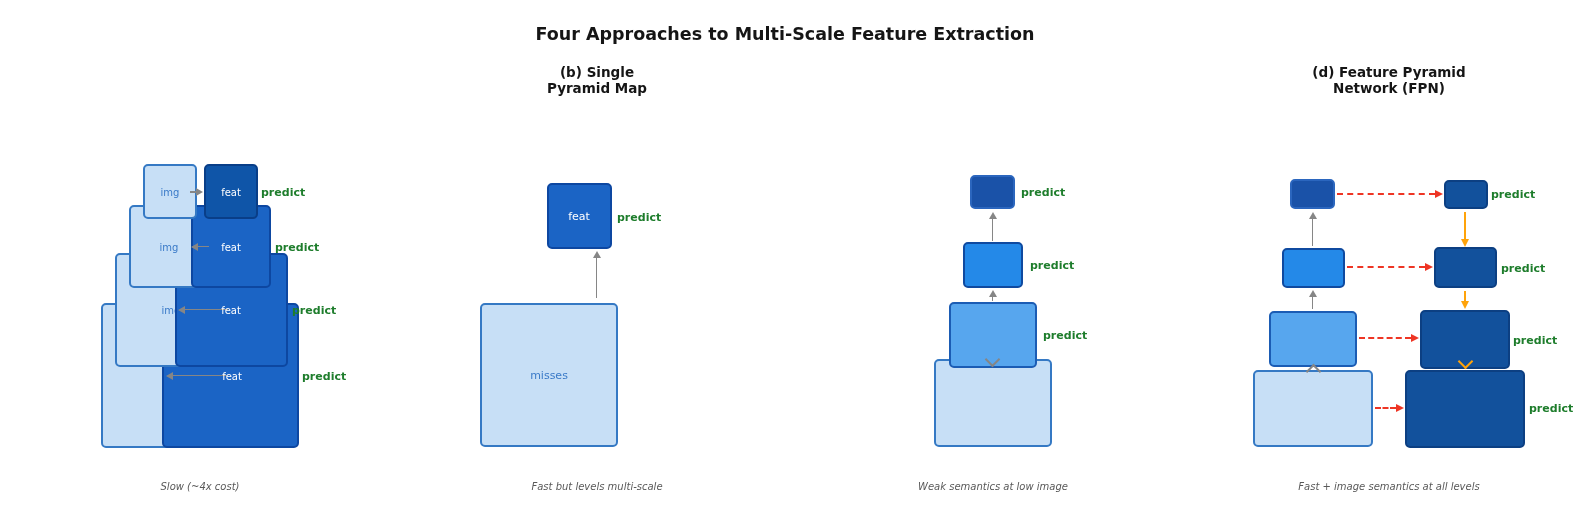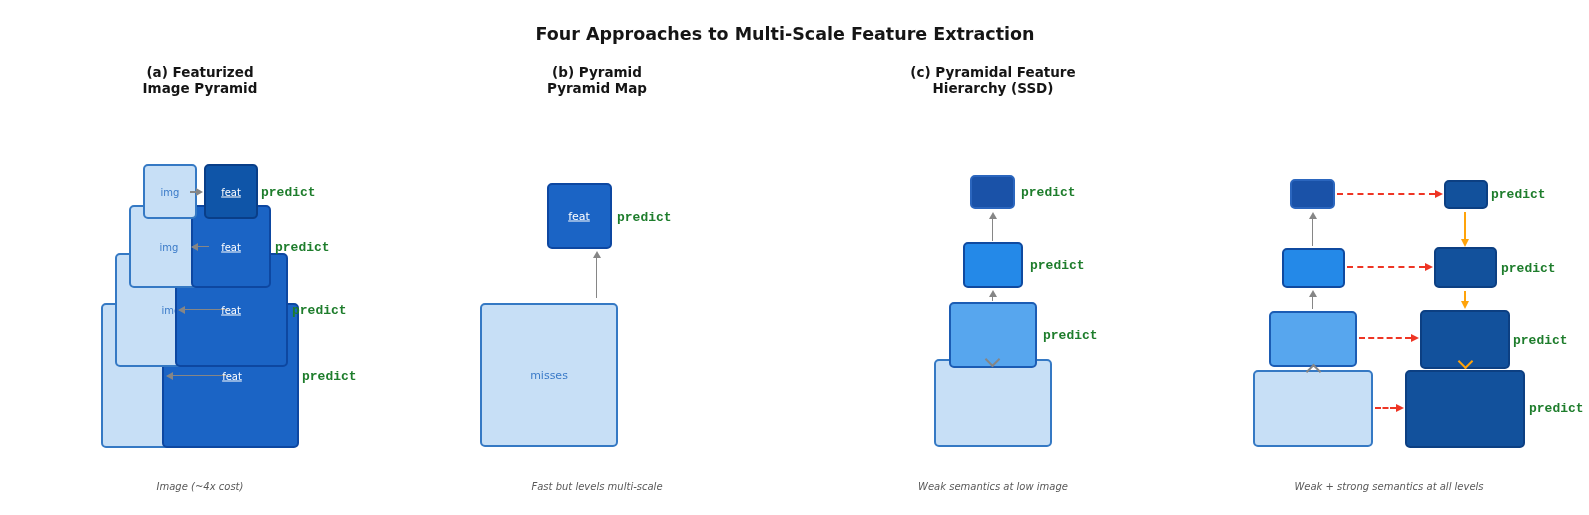--- a/index.html
+++ b/index.html
@@ -26,24 +26,24 @@
   .navy    { background:#1a52a8; border-color:#2b66be; }
   .royal   { background:#1b64c5; border-color:#0d47a1; }
   .navy2   { background:#0f55a8; border-color:#093e88; }
   .darkout { background:#12519c; border-color:#0c3f82; }
   .blabel {
     position:absolute; transform:translate(-50%,-50%);
     font-size:10px; white-space:nowrap;
   }
   .lg { font-size:11px; }
   .imgtext { color:#3a7ac8; }
-  .feattext { color:#ffffff;text-decoration:underline; }
+  .feattext { color:#ffffff; }
   .predict {
     position:absolute; transform:translateY(-50%);
-    font-size:13px; font-weight:bold; color:#1e7d2c; white-space:nowrap;font-family:Liberation Mono, monospace;
+    font-size:11px; font-weight:bold; color:#1e7d2c; white-space:nowrap;
   }
   .hline { position:absolute; height:1.6px; background:#868686; }
   .vline { position:absolute; width:1.6px; background:#868686; }
   .oline { position:absolute; width:2.4px; background:#ffa30a; }
   .redline { position:absolute; height:0; border-top:2px dashed #ee3524; }
   .hd { position:absolute; width:0; height:0; }
   .hd-r { border-top:4px solid transparent; border-bottom:4px solid transparent; border-left:7px solid #868686; }
   .hd-l { border-top:4px solid transparent; border-bottom:4px solid transparent; border-right:7px solid #868686; }
   .hd-u { border-left:4px solid transparent; border-right:4px solid transparent; border-bottom:7px solid #868686; }
   .hd-d-o { border-left:4.5px solid transparent; border-right:4.5px solid transparent; border-top:8px solid #ffa30a; }
@@ -53,24 +53,20 @@
   .chev-up-g { border-left:2px solid #868686; border-top:2px solid #868686; transform:rotate(45deg); }
   .chev-dn-o { border-right:2.4px solid #ffa30a; border-bottom:2.4px solid #ffa30a; transform:rotate(45deg); }
 </style>
 </head>
 <body>
 
 <div class="fig">
 
   <div class="main-title" style="left:785px; top:8px;margin-top:16px;">Four Approaches to Multi-Scale Feature Extraction</div>
 
-  <div class="ptitle" style="left:200px; top:64px;">
-    <div>(a) Featurized</div>
-    <div>Image Pyramid</div>
-  </div>
 
   <div class="box light" style="left:101px; top:303px; width:140px; height:145px; z-index:10;"></div>
   <div class="blabel imgtext" style="left:171px; top:375px; z-index:11;">img</div>
   <div class="box royal" style="left:162px; top:303px; width:137px; height:145px; z-index:12;"></div>
   <div class="hd hd-l" style="left:166px; top:371.5px; z-index:13;"></div>
   <div class="hline" style="left:173px; top:374.7px; width:54px; z-index:13;"></div>
   <div class="blabel feattext" style="left:232px; top:375.5px; z-index:14;">feat</div>
   <div class="predict" style="left:302px; top:375.5px; z-index:45;">predict</div>
 
   <div class="box light" style="left:115px; top:253px; width:113px; height:114px; z-index:20;"></div>
@@ -90,61 +86,61 @@
   <div class="predict" style="left:275px; top:246.5px; z-index:45;">predict</div>
 
   <div class="box light" style="left:143px; top:164px; width:54px; height:55px; z-index:40;"></div>
   <div class="blabel imgtext" style="left:170px; top:192px; z-index:41;">img</div>
   <div class="box navy2" style="left:204px; top:164px; width:54px; height:55px; z-index:42;"></div>
   <div class="hline" style="left:190px; top:191.2px; width:6px; z-index:43;"></div>
   <div class="hd hd-r" style="left:196px; top:188px; z-index:43;"></div>
   <div class="blabel feattext" style="left:231px; top:192px; z-index:44;">feat</div>
   <div class="predict" style="left:261px; top:192px; z-index:45;">predict</div>
 
-  <div class="caption" style="left:200px; top:481px;">Image (~4x cost)</div>
+  <div class="caption" style="left:200px; top:481px;">Slow (~4x cost)</div>
 
   <div class="ptitle" style="left:597px; top:64px;">
-    <div>(b) Pyramid</div>
+    <div>(b) Single</div>
     <div>Pyramid Map</div>
   </div>
 
   <div class="box royal" style="left:547px; top:183px; width:65px; height:66px;"></div>
   <div class="blabel feattext lg" style="left:579px; top:216px;">feat</div>
   <div class="predict" style="left:617px; top:216.5px;">predict</div>
 
   <div class="hd hd-u" style="left:593px; top:251px;"></div>
   <div class="vline" style="left:595.7px; top:257px; height:41px;"></div>
 
   <div class="box light" style="left:480px; top:303px; width:138px; height:144px;"></div>
   <div class="blabel imgtext lg" style="left:549px; top:375px;">misses</div>
 
   <div class="caption" style="left:597px; top:481px;">Fast but levels multi-scale</div>
 
-  <div class="ptitle" style="left:993px; top:64px;">
-    <div>(c) Pyramidal Feature</div>
-    <div>Hierarchy (SSD)</div>
-  </div>
 
   <div class="box light" style="left:934px; top:359px; width:118px; height:88px; z-index:10;"></div>
   <div class="box medium" style="left:949px; top:302px; width:88px;  height:66px; z-index:20;"></div>
   <div class="box bright" style="left:963px; top:242px; width:60px;  height:46px; z-index:30;"></div>
   <div class="box navy" style="left:970px; top:175px; width:45px;  height:34px; z-index:40;"></div>
 
   <div class="hd hd-u" style="left:989px; top:212px; z-index:41;"></div>
   <div class="vline" style="left:991.7px; top:218px; height:23px; z-index:41;"></div>
   <div class="hd hd-u" style="left:989px; top:290px; z-index:41;"></div>
   <div class="vline" style="left:991.7px; top:296px; height:5px; z-index:41;"></div>
   <div class="chev chev-dn-g" style="left:987px; top:354px; z-index:50;"></div>
 
   <div class="predict" style="left:1021px; top:192px; z-index:45;">predict</div>
   <div class="predict" style="left:1030px; top:264.5px; z-index:45;">predict</div>
   <div class="predict" style="left:1043px; top:335px; z-index:45;">predict</div>
 
   <div class="caption" style="left:993px; top:481px;">Weak semantics at low image</div>
 
+  <div class="ptitle" style="left:1389px; top:64px;">
+    <div>(d) Feature Pyramid</div>
+    <div>Network (FPN)</div>
+  </div>
 
   <div class="box light" style="left:1253px; top:370px; width:120px; height:77px; z-index:10;"></div>
   <div class="box medium" style="left:1269px; top:311px; width:88px;  height:56px; z-index:20;"></div>
   <div class="box bright" style="left:1282px; top:248px; width:63px;  height:40px; z-index:30;"></div>
   <div class="box navy" style="left:1290px; top:179px; width:45px;  height:30px; z-index:40;"></div>
 
   <div class="hd hd-u" style="left:1308.5px; top:212px; z-index:41;"></div>
   <div class="vline" style="left:1311.7px; top:218px; height:28px; z-index:41;"></div>
   <div class="hd hd-u" style="left:1308.5px; top:290px; z-index:41;"></div>
   <div class="vline" style="left:1311.7px; top:296px; height:13px; z-index:41;"></div>
@@ -168,15 +164,15 @@
   <div class="redline" style="left:1359px; top:337px; width:52px; z-index:42;"></div>
   <div class="hd hd-r-red" style="left:1411px; top:333.5px; z-index:42;"></div>
   <div class="redline" style="left:1375px; top:407px; width:21px; z-index:42;"></div>
   <div class="hd hd-r-red" style="left:1396px; top:403.5px; z-index:42;"></div>
 
   <div class="predict" style="left:1491px; top:194px; z-index:45;">predict</div>
   <div class="predict" style="left:1501px; top:267.5px; z-index:45;">predict</div>
   <div class="predict" style="left:1513px; top:339.5px; z-index:45;">predict</div>
   <div class="predict" style="left:1529px; top:408px; z-index:45;">predict</div>
 
-  <div class="caption" style="left:1389px; top:481px;">Weak + strong semantics at all levels</div>
+  <div class="caption" style="left:1389px; top:481px;">Fast + image semantics at all levels</div>
 
 </div>
 
 </body></html>

